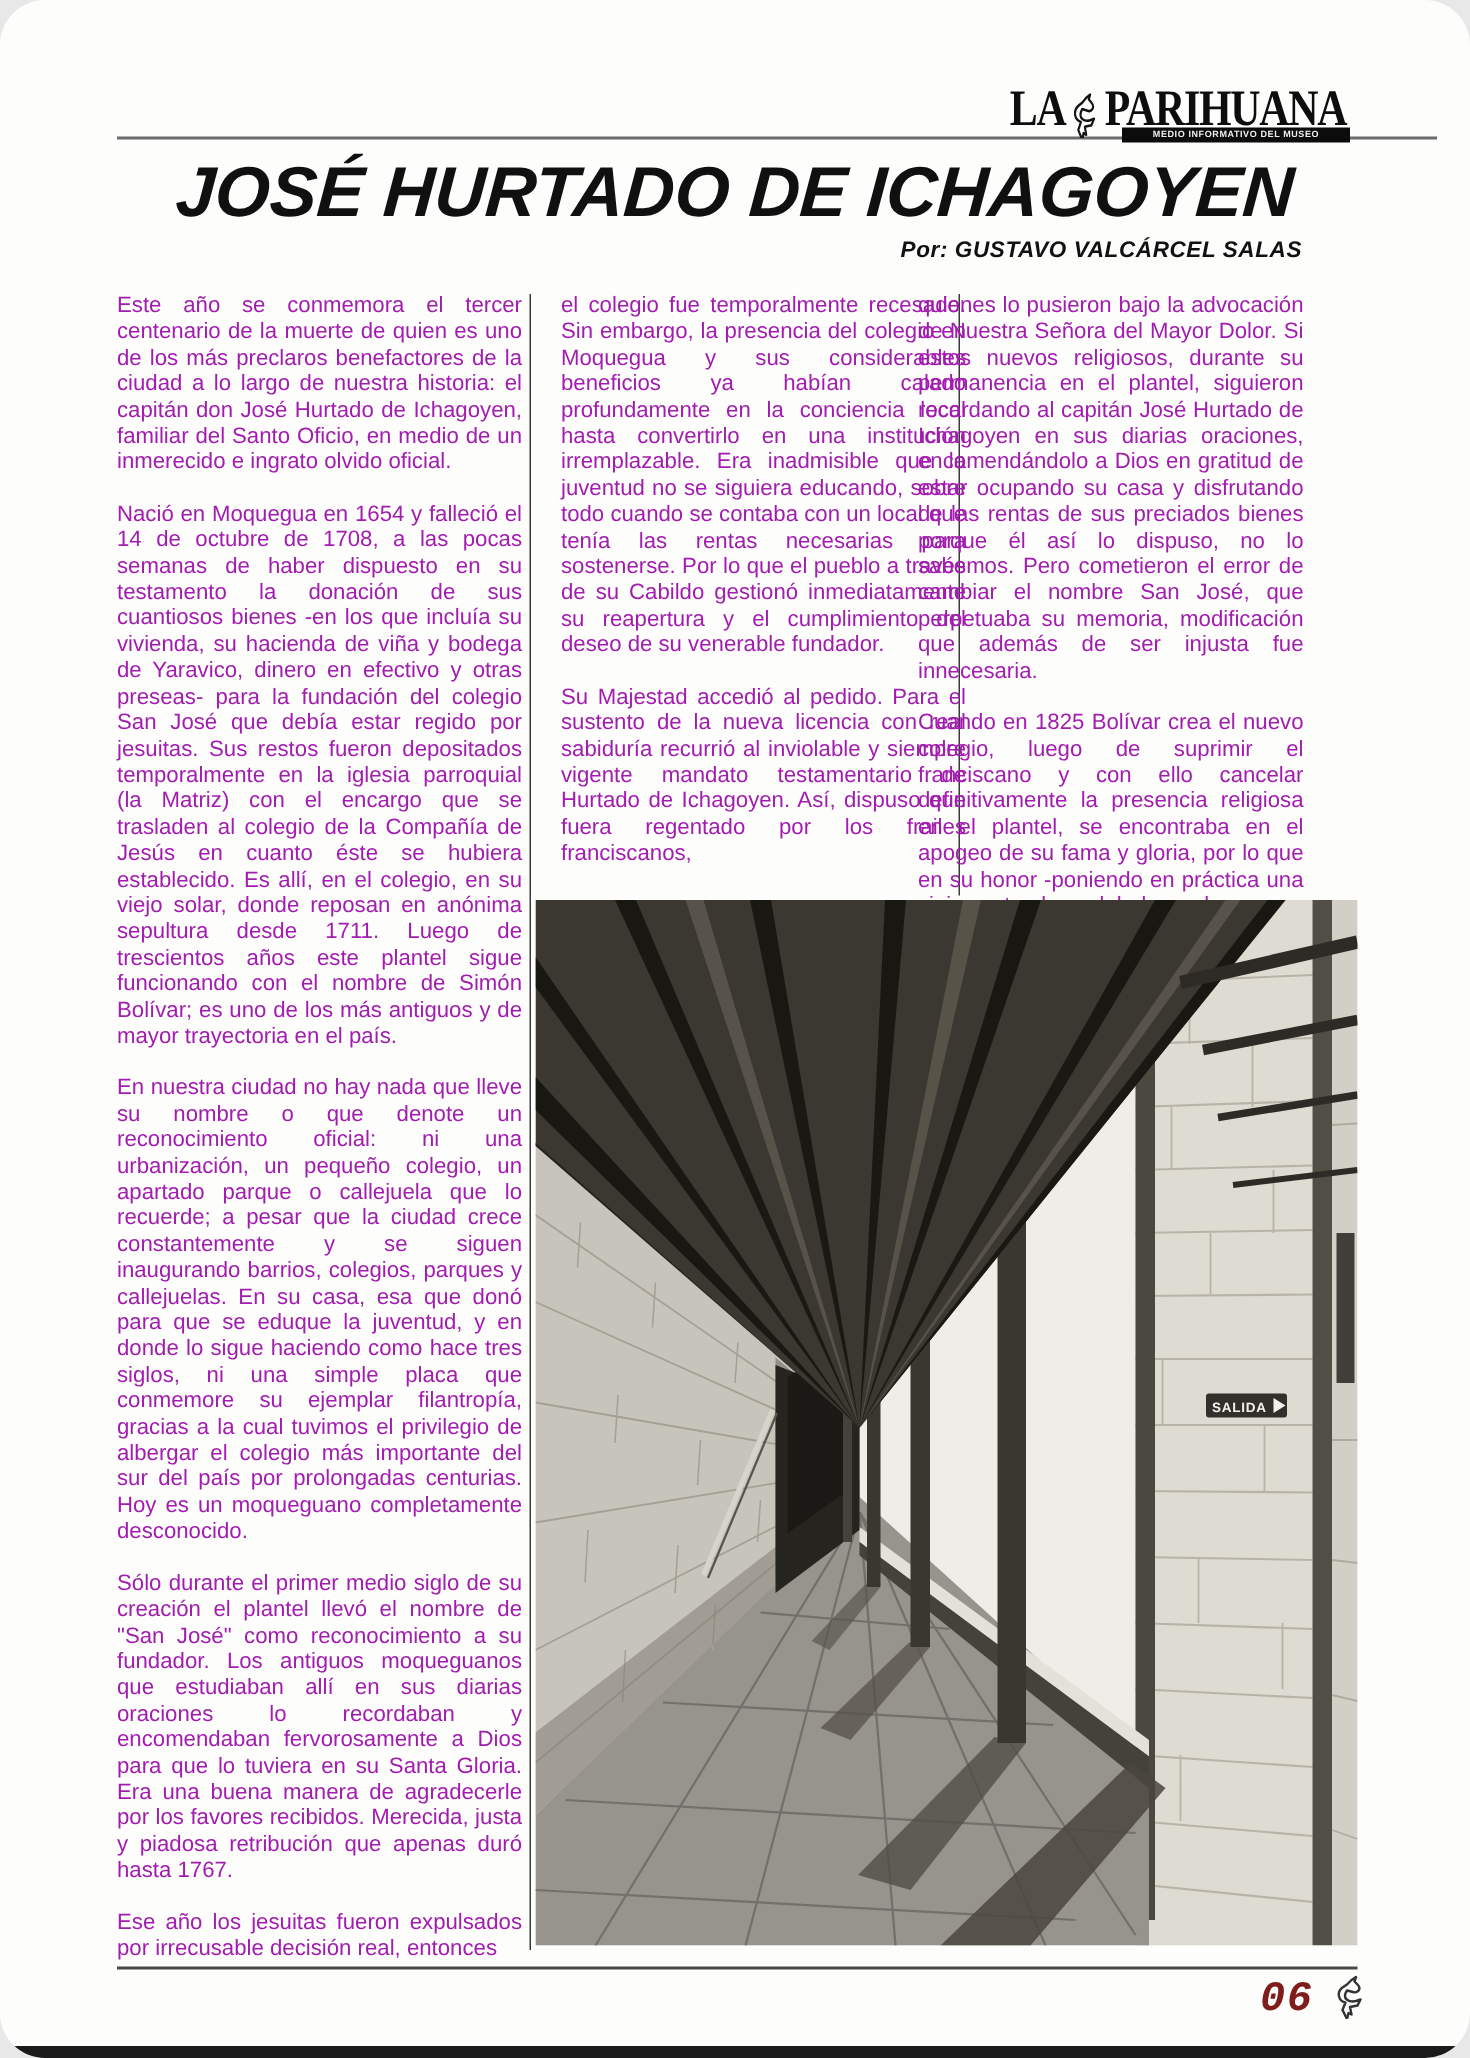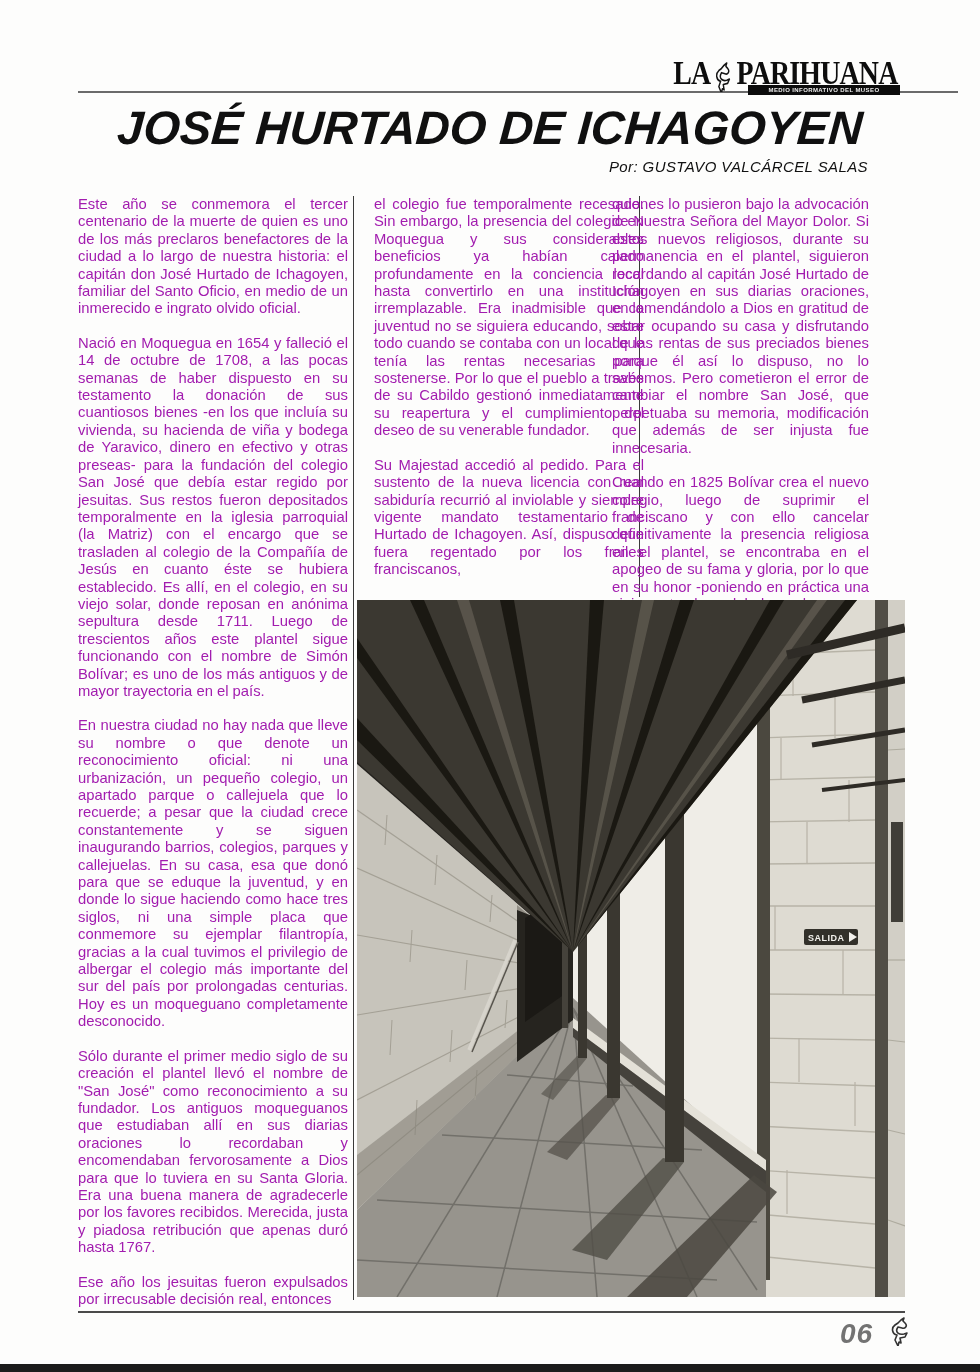--- a/index.html
+++ b/index.html
@@ -1,19 +1,19 @@
 <!DOCTYPE html>
 <html><head>
 <meta charset="utf-8">
 <style>
   html,body { margin:0; padding:0; background:#e8e8e8; }
   .page {
     position:relative; width:980px; height:1372px; margin:0 auto;
     background:#fdfdfc; overflow:hidden;
-    font-family:"Liberation Sans", sans-serif; color:#222;
+    font-family:"Liberation Sans", sans-serif; color:#222;border-radius:30px;
   }
   
   .header-rule { position:absolute; left:78px; top:91px; width:880px; height:2px; background:#6b6b6b; }
   .masthead {
     position:absolute; top:54px; right:83px; height:36px;
     display:flex; align-items:flex-end; gap:2px;
     font-family:"Liberation Serif", serif; font-weight:bold; color:#0d0d0d;
     transform:scaleX(0.82); transform-origin:100% 50%;
     letter-spacing:-1px; font-size:34px; line-height:34px; white-space:nowrap;
   }
@@ -24,42 +24,42 @@
     text-align:center; letter-spacing:0.4px; overflow:hidden; font-weight:bold;
   }
   
   .article-title {
     position:absolute; left:0; top:100px; width:980px; text-align:center;
     font-size:47px; font-weight:bold; font-style:italic; color:#101010;
     transform:skewX(-4deg); letter-spacing:0px; white-space:nowrap;
   }
   .article-byline {
     position:absolute; top:158px; right:112px;
-    font-size:15px; font-weight:normal; font-style:italic; color:#111;
+    font-size:15px; font-weight:bold; font-style:italic; color:#111;
     letter-spacing:0.4px;
   }
   
   .textcol { position:absolute; top:196px; font-size:14.8px; line-height:17.4px;
     text-align:justify; color:#a21caf; }
   .textcol p { margin:0 0 17px 0; }
   .col1 { left:78px;  width:270px; }
   .col2 { left:374px; width:270px; }
   .col3 { left:612px; width:257px; }
   .col-divider { position:absolute; width:1px; background:#3a3a3a; }
   .divider1 { left:353px; top:196px; height:1104px; }
   .divider2 { left:639px; top:196px; height:401px; }
   
   .photo { position:absolute; left:357px; top:600px; width:548px; height:697px;text-align:right; }
   .photo svg { display:block; width:548px; height:697px; }
   
   .footer-rule { position:absolute; left:78px; top:1311px; width:827px; height:2px; background:#4a4a4a; }
   .page-number {
     position:absolute; left:840px; top:1318px; font-size:28px; font-style:italic;
-    color:#737373; font-weight:bold; letter-spacing:1px;
-    font-family:Liberation Sans, sans-serif;
+    color:#7f1d1d; font-weight:bold; letter-spacing:1px;
+    font-family:Liberation Mono, monospace;
     text-align:right;
   }
   .footer-bird { position:absolute; left:888px; top:1316px; width:24px; height:30px; }
   .scan-edge-bottom { position:absolute; left:0; top:1364px; width:980px; height:8px; background:#1b1b1b; }
 </style>
 </head>
 <body>
 
 <div class="page">
 

